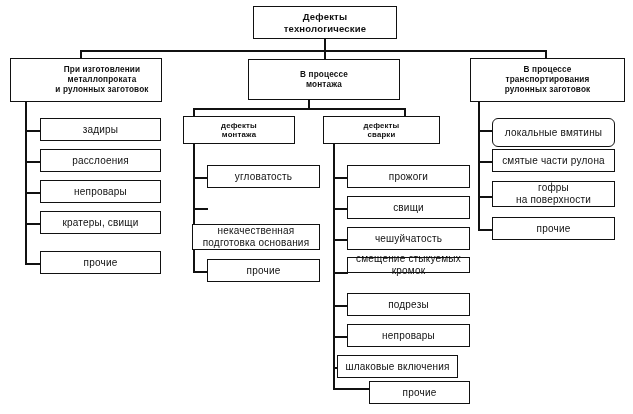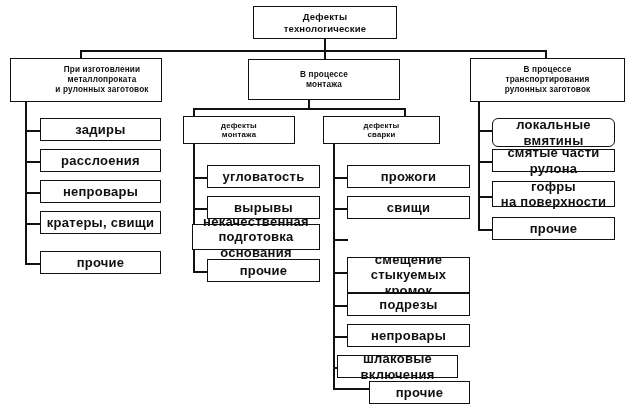--- a/index.html
+++ b/index.html
@@ -40,22 +40,22 @@
   }
   .node.branch {
     font-size: 8.2px;
     font-weight: 600;
   }
   .node.group {
     font-size: 7.8px;
     font-weight: 600;
   }
   .node.leaf {
-    font-size: 13px;
-    font-weight: 700;
+    font-size: 10px;
+    font-weight: 400;
   }
   .ln {
     position: absolute;
     background: #111111;
     z-index: 1;
   }
   .ln.h { height: 1.6px; }
   .ln.v { width: 1.6px; }
 </style>
 </head>
@@ -127,25 +127,20 @@
   </div>
   <div class="ln v" style="left:193px; top:144px; height:128px;"></div>
   <div class="ln h" style="left:193px; top:177px; width:15px;"></div>
   <div class="ln h" style="left:193px; top:208px; width:15px;"></div>
   <div class="ln h" style="left:193px; top:239px; width:15px;"></div>
   <div class="ln h" style="left:193px; top:271px; width:15px;"></div>
 
   <div class="node leaf" style="left:207px; top:165px; width:113px; height:23px;">
     <span>
         <span>угловатость</span>
-      </span>
-  </div>
-  <div class="node leaf" style="left:207px; top:196px; width:113px; height:23px;">
-    <span>
-        <span>вырывы</span>
       </span>
   </div>
   <div class="node leaf" style="left:192px; top:224px; width:128px; height:26px;">
     <span>
         <span>некачественная</span>
         <span>подготовка основания</span>
       </span>
   </div>
   <div class="node leaf" style="left:207px; top:259px; width:113px; height:23px;">
     <span>
@@ -172,21 +167,26 @@
   <div class="node leaf" style="left:347px; top:165px; width:123px; height:23px;">
     <span>
         <span>прожоги</span>
       </span>
   </div>
   <div class="node leaf" style="left:347px; top:196px; width:123px; height:23px;">
     <span>
         <span>свищи</span>
       </span>
   </div>
-  <div class="node leaf" style="left:347px; top:257px; width:123px; height:36px;">
+  <div class="node leaf" style="left:347px; top:227px; width:123px; height:23px;">
+    <span>
+        <span>чешуйчатость</span>
+      </span>
+  </div>
+  <div class="node leaf" style="left:347px; top:257px; width:123px; height:16px;">
     <span>
         <span>смещение стыкуемых</span>
         <span>кромок</span>
       </span>
   </div>
   <div class="node leaf" style="left:347px; top:293px; width:123px; height:23px;">
     <span>
         <span>подрезы</span>
       </span>
   </div>

